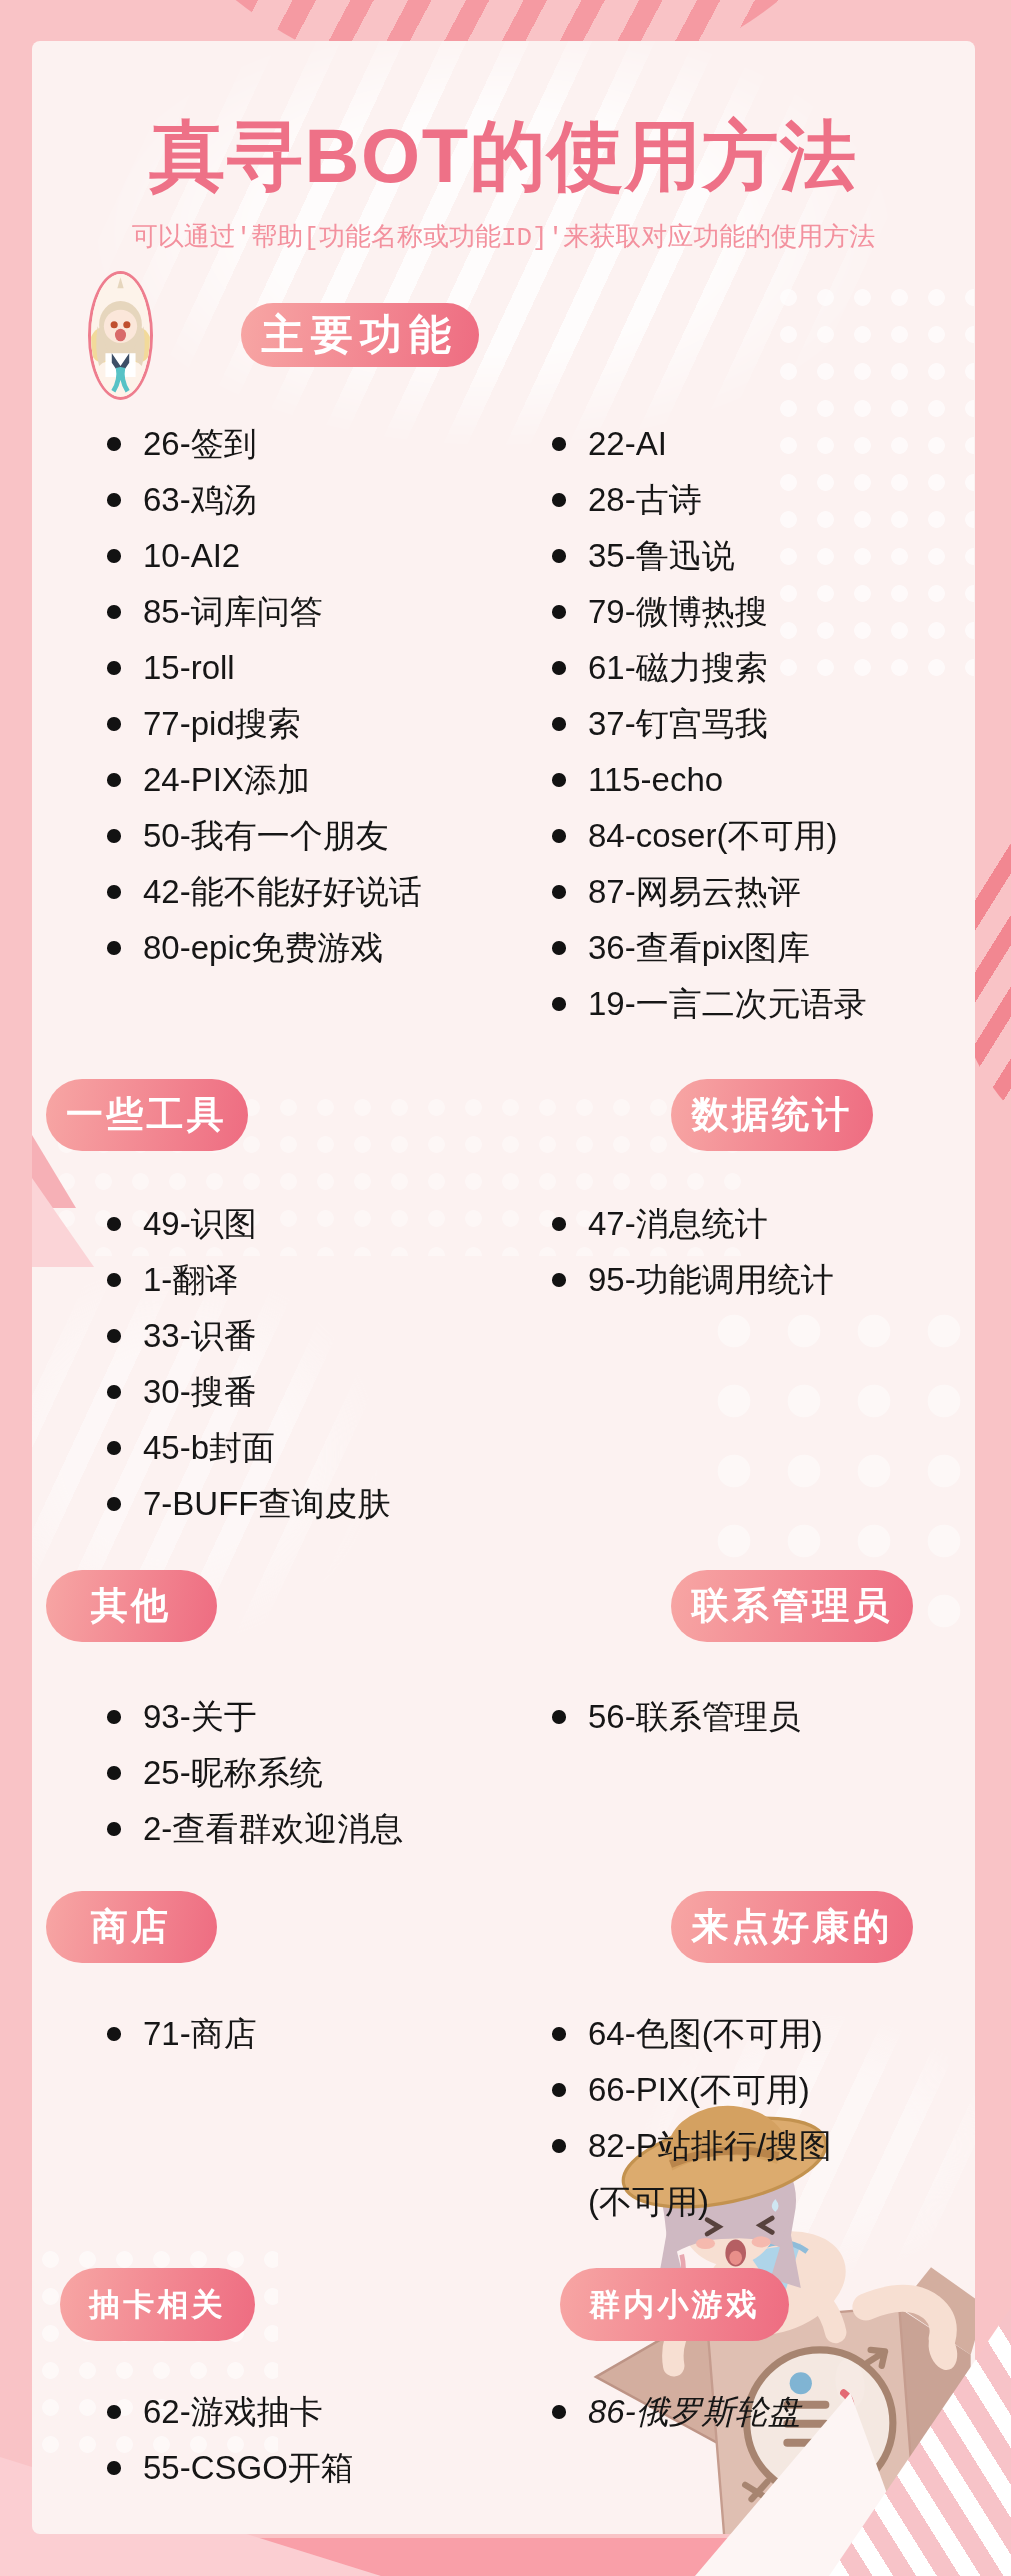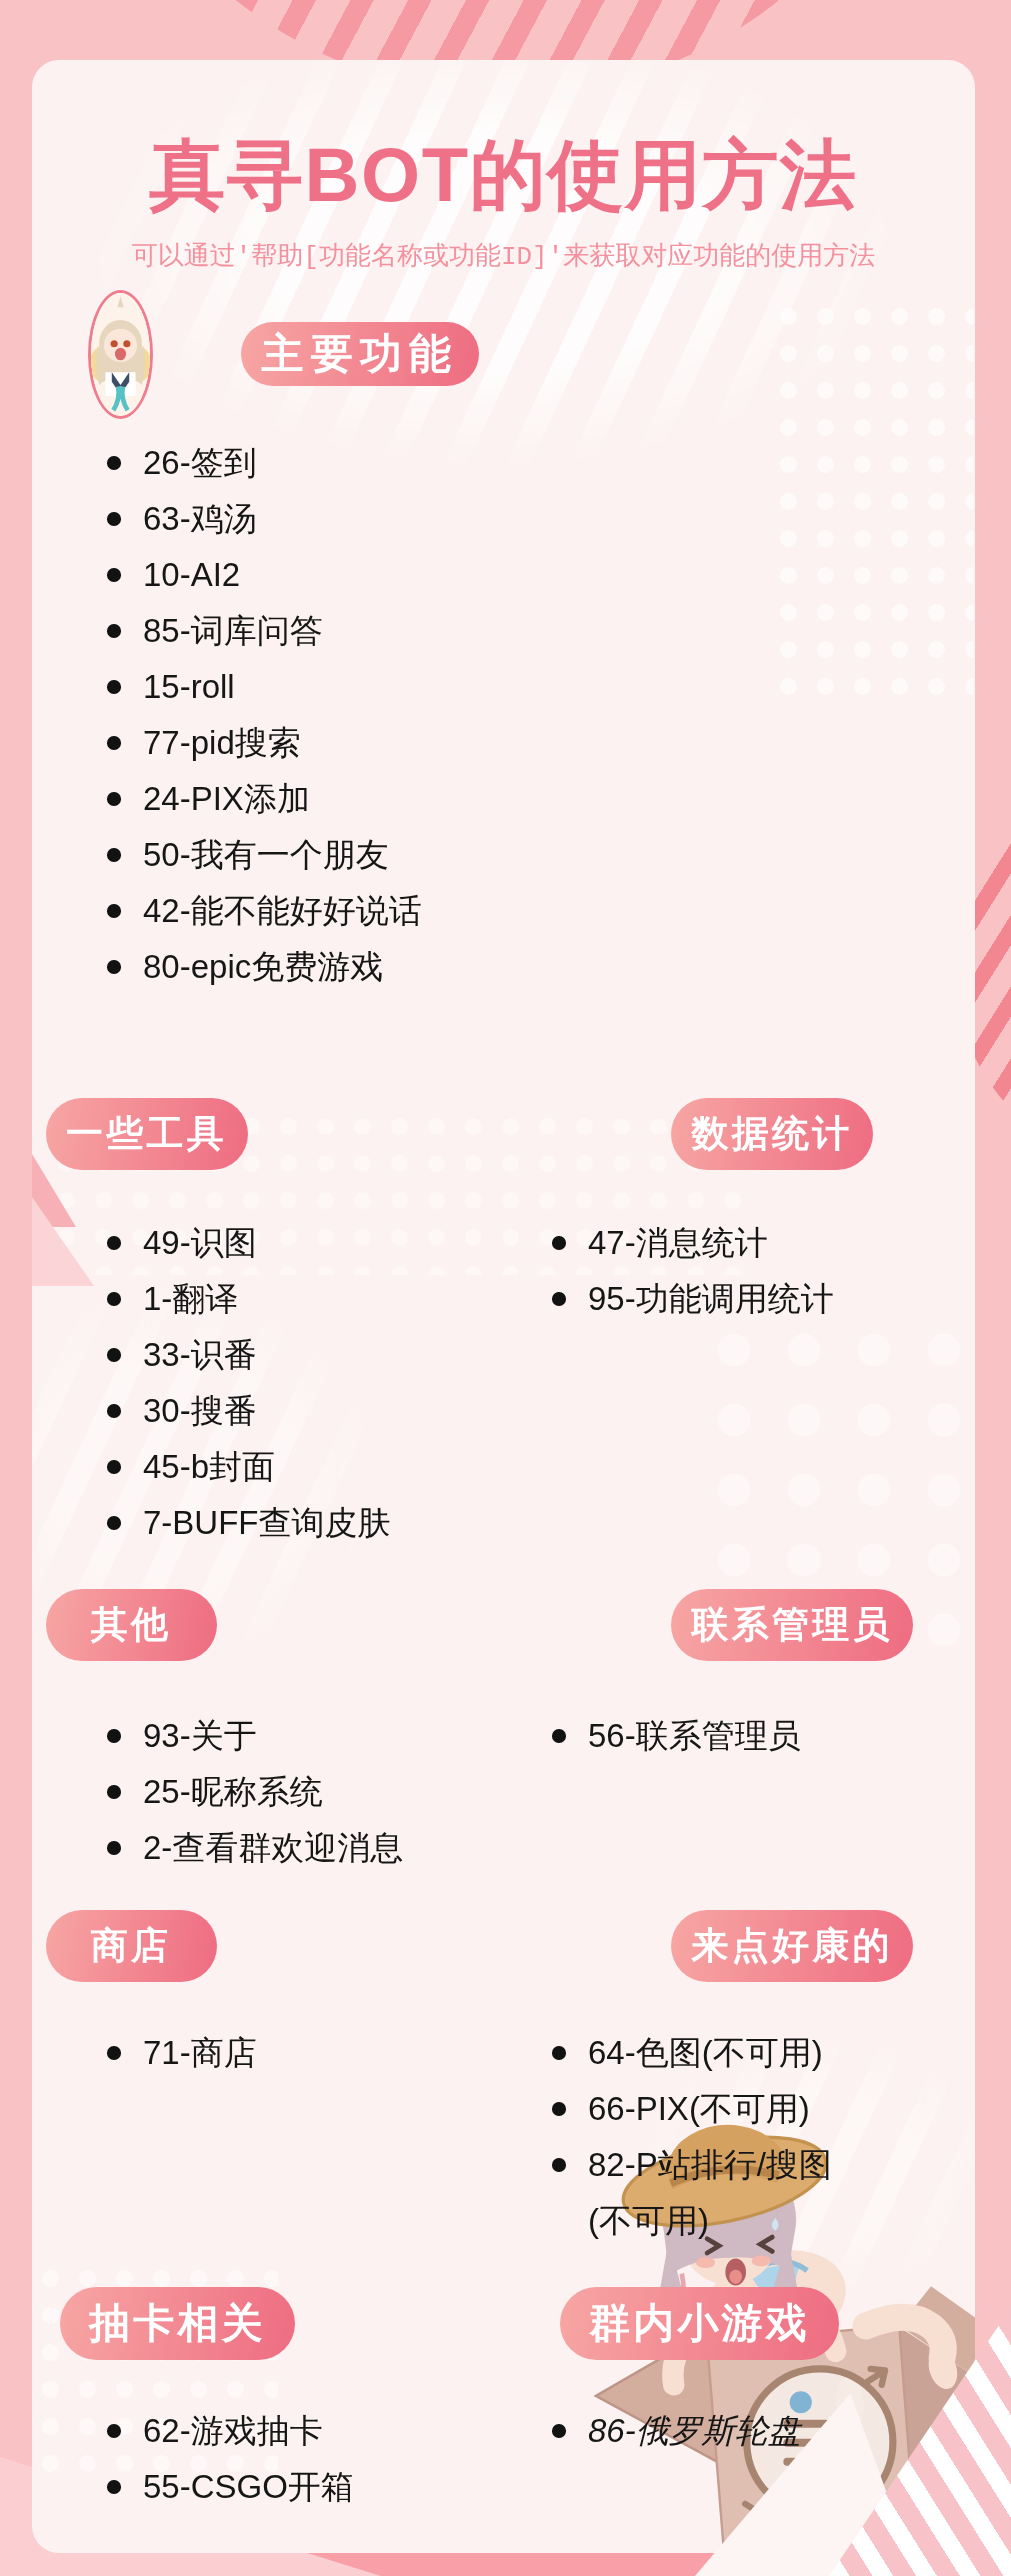--- a/index.html
+++ b/index.html
@@ -13,22 +13,22 @@
   #bottom-band{position:absolute;left:0;bottom:0;width:100%;height:38px;background:var(--band,#f99fa8);z-index:1;}
   #bottom-left-wedge{position:absolute;left:0;bottom:0;width:381px;height:119px;background:#fbced2;
     clip-path:polygon(0 0,100% 100%,0 100%);z-index:2;}
   #bottom-right-wedge{position:absolute;right:95px;bottom:0;width:222px;height:183px;background:#fdf5f4;
     clip-path:polygon(70% 0,100% 100%,0 100%);z-index:7;}
   #corner-stripes{position:absolute;right:0;bottom:0;width:183px;height:270px;
     background:repeating-linear-gradient(58deg,#ffffff 0 17.5px,#f7c3c8 17.5px 37px);
     clip-path:polygon(100% 0,100% 100%,0 100%);z-index:8;}
 
   
-  #card{position:absolute;left:32px;top:60px;width:943px;height:2493px;background:var(--card,#fcf2f1);
-    border-radius:27px;overflow:hidden;z-index:3;}
+  #card{position:absolute;left:32px;top:41px;width:943px;height:2493px;background:var(--card,#fcf2f1);
+    border-radius:8px;overflow:hidden;z-index:3;}
 
   .dots{position:absolute;z-index:0;
     background-image:radial-gradient(circle, rgba(255,255,255,.95) 8px, rgba(255,255,255,0) 8.7px);
     background-size:37px 37px;}
   .dots-lg{background-image:radial-gradient(circle, rgba(255,255,255,.85) 16px, rgba(255,255,255,0) 16.7px);
     background-size:70px 70px;}
   .wm{position:absolute;z-index:0;
     background:repeating-linear-gradient(115deg, rgba(255,255,255,.75) 0 22px, rgba(255,255,255,0) 22px 57px);
     -webkit-mask-image:radial-gradient(closest-side,#000 55%,transparent 100%);
     mask-image:radial-gradient(closest-side,#000 55%,transparent 100%);}
@@ -41,21 +41,21 @@
     font-family:Liberation Mono, monospace;color:var(--subtitle,#f3919e);z-index:3;}
 
   #avatar{position:absolute;left:56px;top:230px;width:65px;height:129px;border-radius:50%;
     border:3.2px solid #ee7d8e;overflow:hidden;background:#fdf3ea;z-index:3;box-sizing:border-box;}
 
   .badge{position:absolute;display:flex;align-items:center;justify-content:center;height:72px;min-width:171px;
     padding:0 20.6px;box-sizing:border-box;border-radius:37px;color:#fff;font-weight:800;font-size:37px;
     letter-spacing:3.2px;z-index:4;
     background:linear-gradient(100deg,var(--badge1,#f7a6a4) 0%,var(--badge2,#ee6c81) 100%);}
   .badge-main{height:64px;min-width:205px;font-size:42px;letter-spacing:7.1px;}
-  .badge-lg{height:73px;font-size:41px;padding:0 29px;}
+  .badge-lg{height:73px;font-size:31px;padding:0 29px;}
 
   .list{position:absolute;margin:0;padding:0;list-style:none;z-index:3;}
   .list li{position:relative;padding-left:36px;font-size:33px;line-height:56px;color:var(--text,#161616);}
   .list li::before{content:"";position:absolute;left:0;top:21.4px;width:13.5px;height:13.5px;border-radius:50%;background:#121212;}
 
   #illustration{position:absolute;left:556px;top:2026px;width:397px;height:515px;z-index:1;}
 </style>
 </head>
 <body>
 
@@ -165,20 +165,33 @@
         <li>63-鸡汤</li>
         <li>10-AI2</li>
         <li>85-词库问答</li>
         <li>15-roll</li>
         <li>77-pid搜索</li>
         <li>24-PIX添加</li>
         <li>50-我有一个朋友</li>
         <li>42-能不能好好说话</li>
         <li>80-epic免费游戏</li>
       </ul>
+    <ul class="list" style="left:520px;top:375px;width:318px;">
+        <li>22-AI</li>
+        <li>28-古诗</li>
+        <li>35-鲁迅说</li>
+        <li>79-微博热搜</li>
+        <li>61-磁力搜索</li>
+        <li>37-钉宫骂我</li>
+        <li>115-echo</li>
+        <li>84-coser(不可用)</li>
+        <li>87-网易云热评</li>
+        <li>36-查看pix图库</li>
+        <li>19-一言二次元语录</li>
+      </ul>
     <ul class="list" style="left:75px;top:1155px;width:413px;">
         <li>49-识图</li>
         <li>1-翻译</li>
         <li>33-识番</li>
         <li>30-搜番</li>
         <li>45-b封面</li>
         <li>7-BUFF查询皮肤</li>
       </ul>
     <ul class="list" style="left:520px;top:1155px;width:318px;">
         <li>47-消息统计</li>

